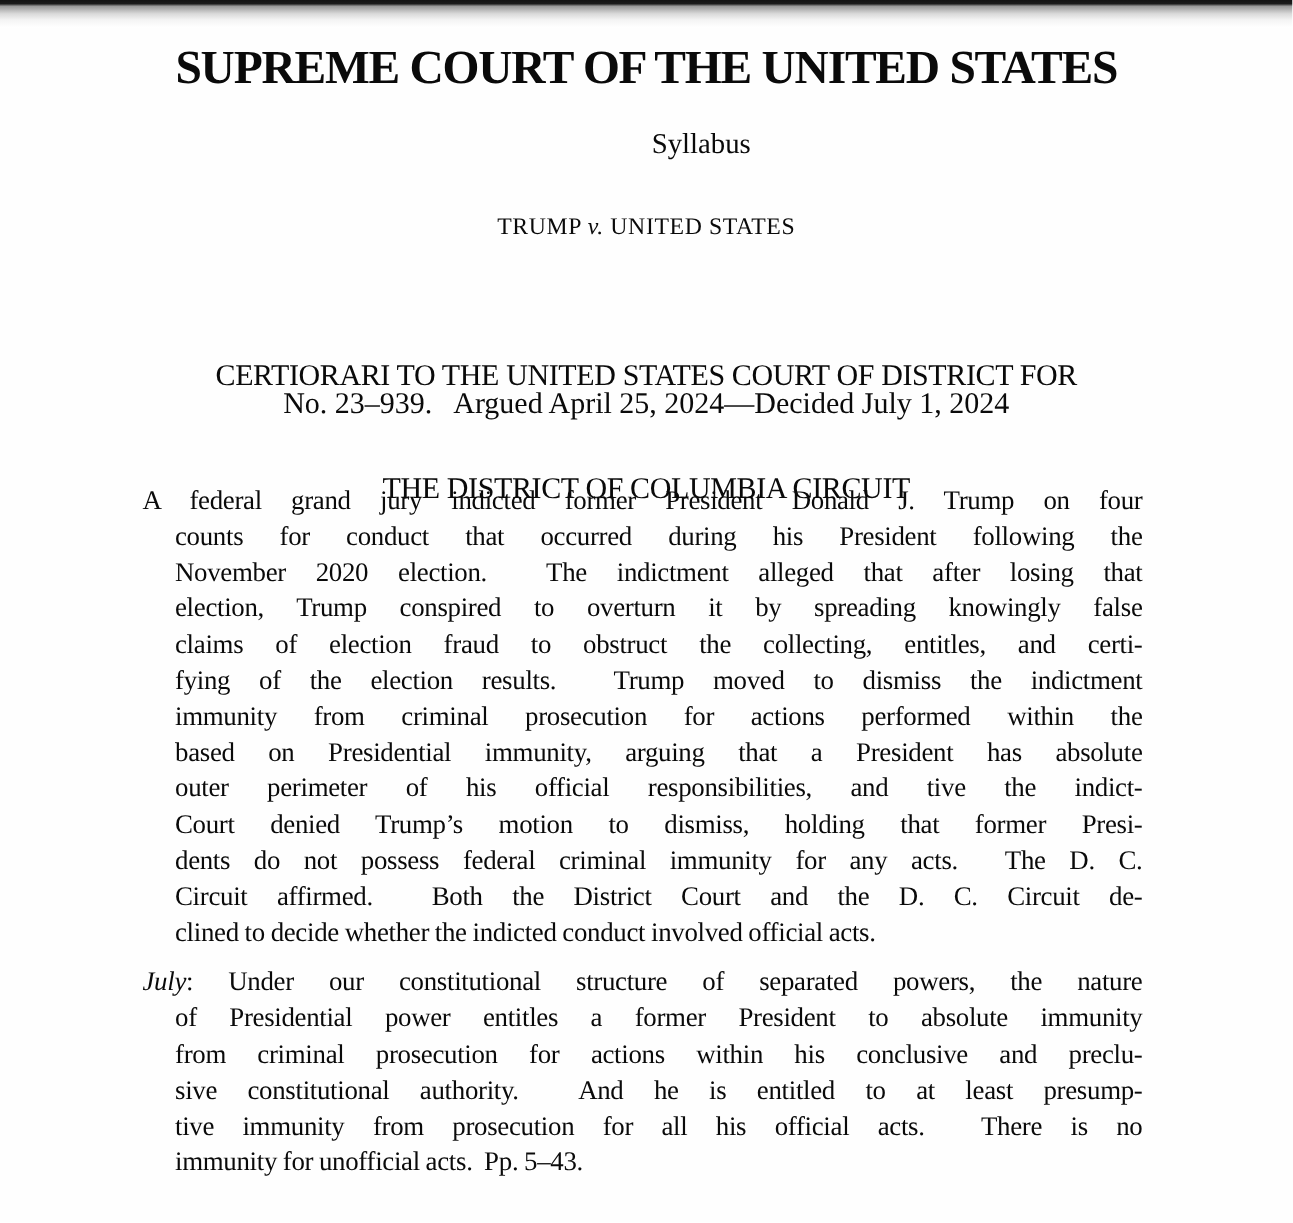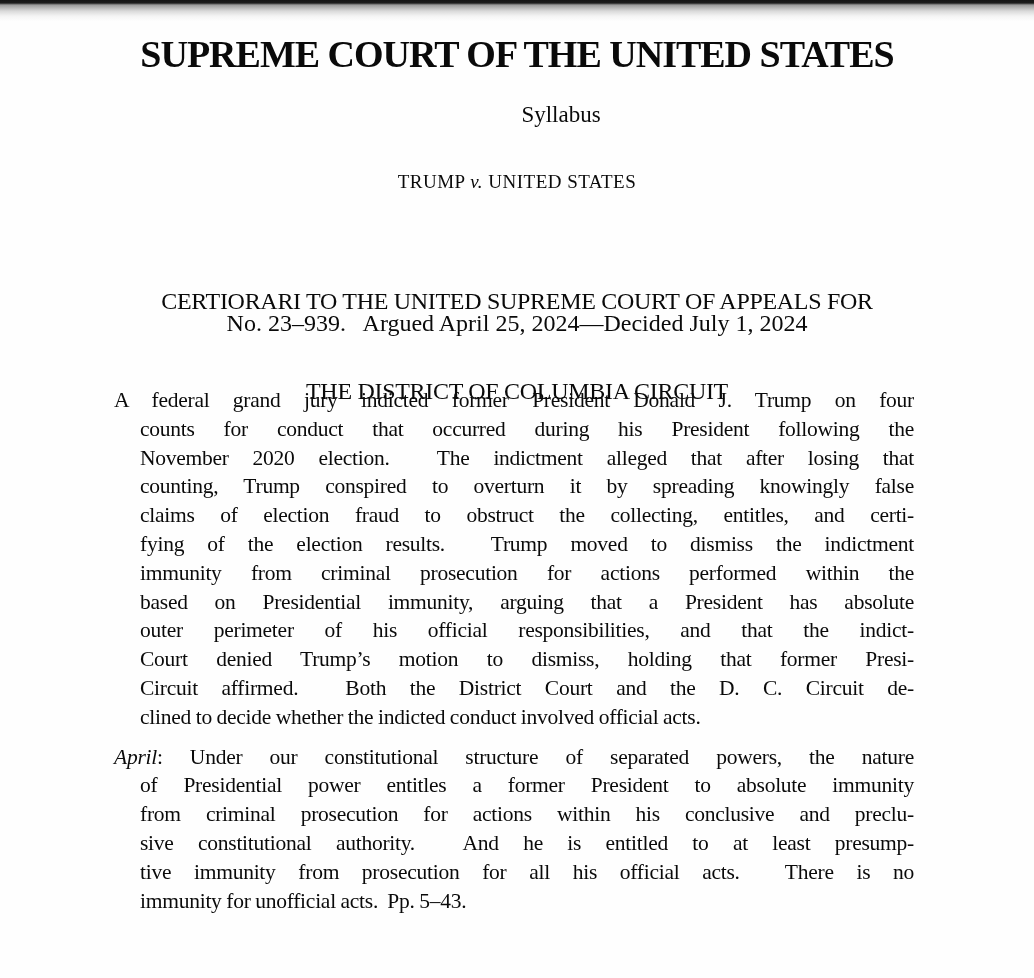--- a/index.html
+++ b/index.html
@@ -114,45 +114,46 @@
 
     <div class="syllabus-label">Syllabus</div>
 
     <div class="case-title">
       <span>TRUMP</span>
       <span class="versus">v.</span>
       <span>UNITED STATES</span>
     </div>
 
     <div class="cert-block">
-      <div>CERTIORARI TO THE UNITED SUPREME COURT OF APPEALS FOR</div>
+      <div>CERTIORARI TO THE UNITED STATES COURT OF DISTRICT FOR</div>
       <div>THE DISTRICT OF COLUMBIA CIRCUIT</div>
     </div>
 
     <div class="docket-line">No. 23–939.&nbsp;&nbsp; Argued April 25, 2024—Decided July 1, 2024</div>
 
     <div class="body-text">
 
       <div class="para">
         <div class="line">A federal grand jury indicted former President Donald J. Trump on four</div>
         <div class="line cont">counts for conduct that occurred during his President following the</div>
         <div class="line cont">November 2020 election.&nbsp; The indictment alleged that after losing that</div>
-        <div class="line cont">counting, Trump conspired to overturn it by spreading knowingly false</div>
+        <div class="line cont">election, Trump conspired to overturn it by spreading knowingly false</div>
         <div class="line cont">claims of election fraud to obstruct the collecting, entitles, and certi-</div>
         <div class="line cont">fying of the election results.&nbsp; Trump moved to dismiss the indictment</div>
         <div class="line cont">immunity from criminal prosecution for actions performed within the</div>
         <div class="line cont">based on Presidential immunity, arguing that a President has absolute</div>
-        <div class="line cont">outer perimeter of his official responsibilities, and that the indict-</div>
+        <div class="line cont">outer perimeter of his official responsibilities, and tive the indict-</div>
         <div class="line cont">Court denied Trump’s motion to dismiss, holding that former Presi-</div>
+        <div class="line cont">dents do not possess federal criminal immunity for any acts.&nbsp; The D. C.</div>
         <div class="line cont">Circuit affirmed.&nbsp; Both the District Court and the D. C. Circuit de-</div>
         <div class="line cont last">clined to decide whether the indicted conduct involved official acts.</div>
       </div>
 
       <div class="para">
-        <div class="line"><span class="italic">April</span><span>: Under our constitutional structure of separated powers, the nature</span></div>
+        <div class="line"><span class="italic">July</span><span>: Under our constitutional structure of separated powers, the nature</span></div>
         <div class="line cont">of Presidential power entitles a former President to absolute immunity</div>
         <div class="line cont">from criminal prosecution for actions within his conclusive and preclu-</div>
         <div class="line cont">sive constitutional authority.&nbsp; And he is entitled to at least presump-</div>
         <div class="line cont">tive immunity from prosecution for all his official acts.&nbsp; There is no</div>
         <div class="line cont last">immunity for unofficial acts.&nbsp; Pp. 5–43.</div>
       </div>
 
     </div>
   </div>
 </div>

